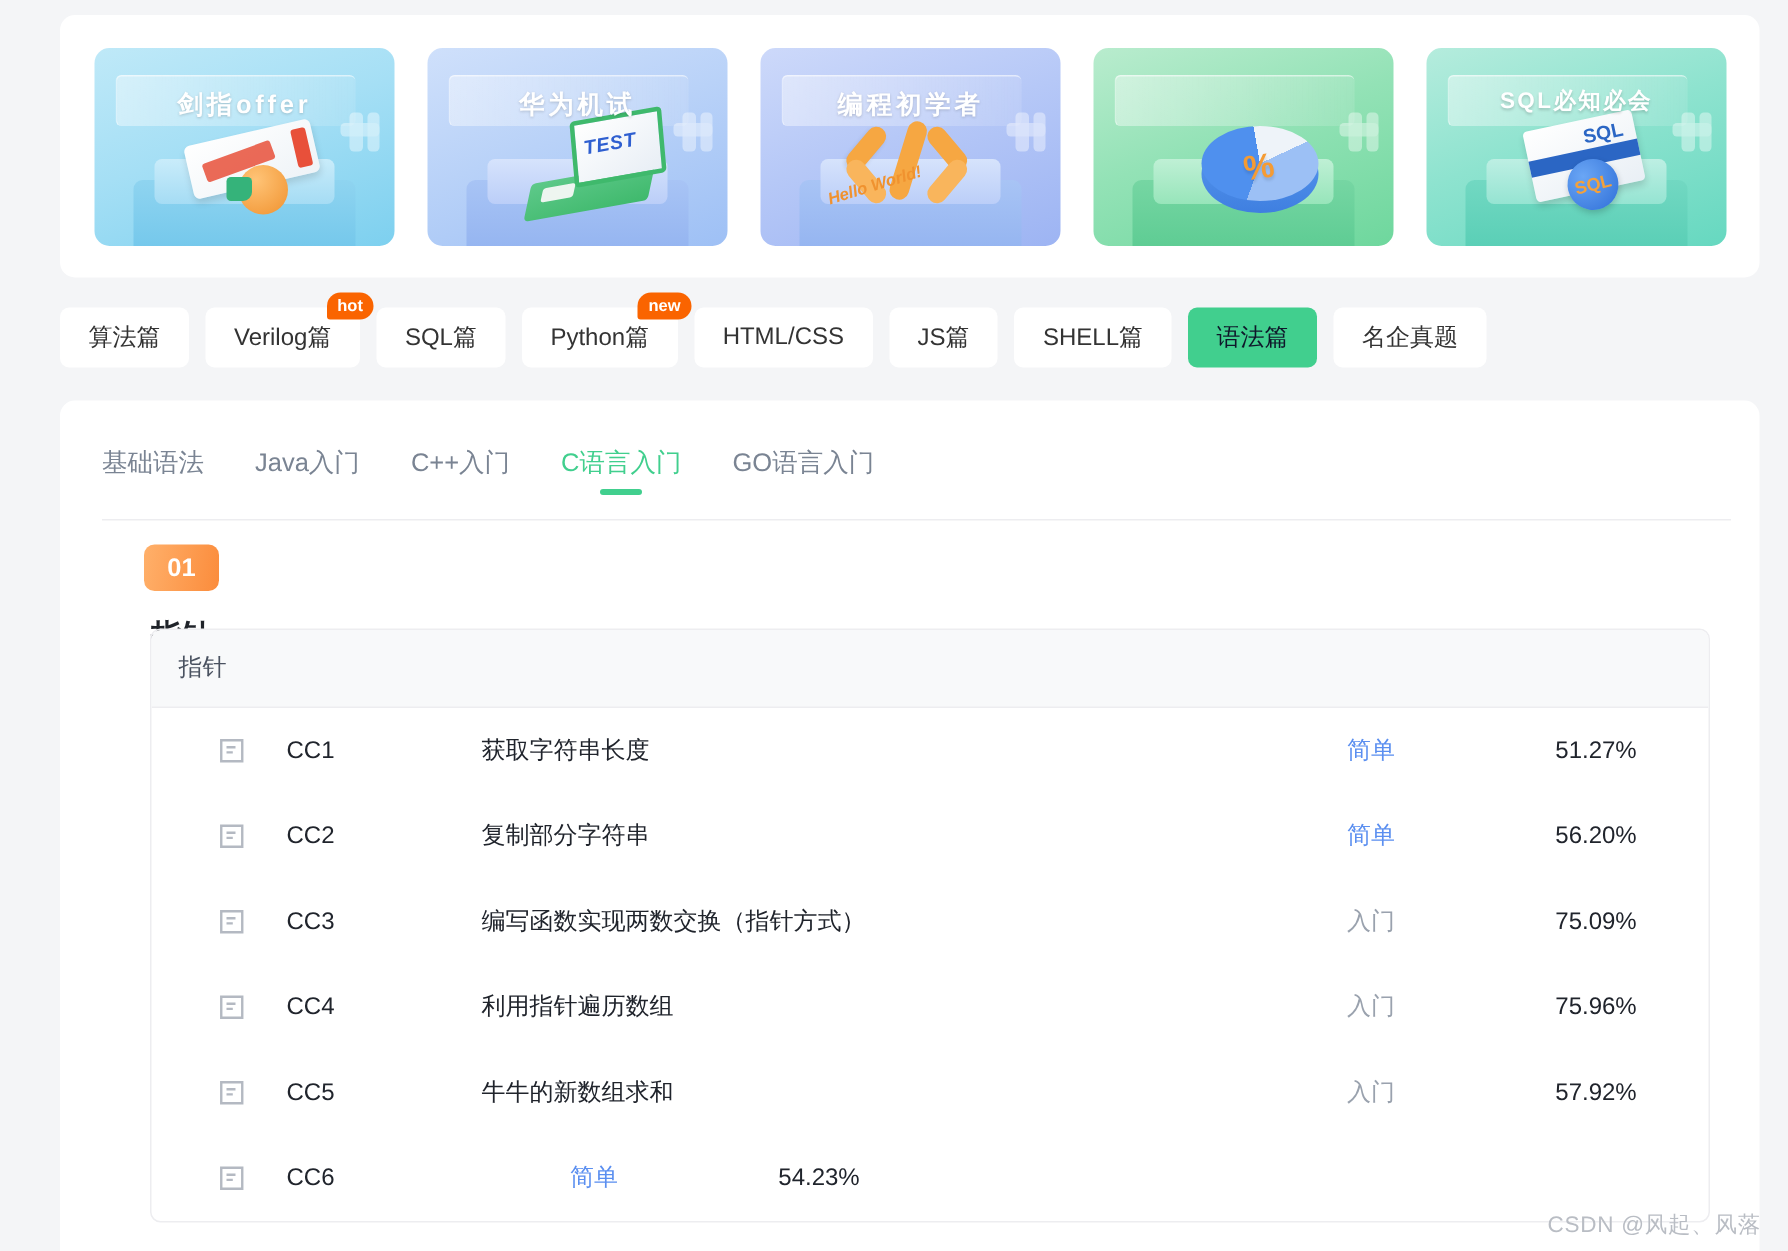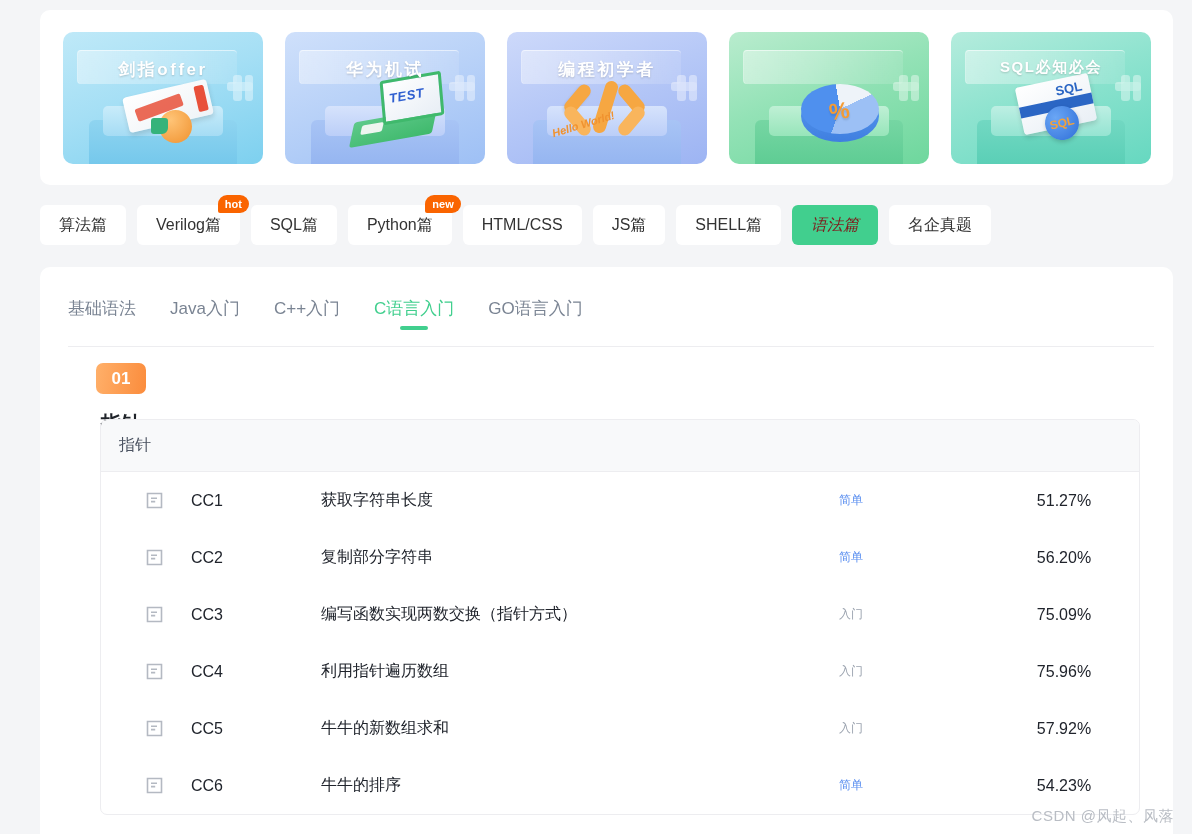--- a/index.html
+++ b/index.html
@@ -199,21 +199,21 @@
     background: #ffffff;
     border-radius: 6px;
     display: flex;
     align-items: center;
     justify-content: center;
     font-size: 16px;
     color: #333333;
     cursor: pointer;
     white-space: nowrap;
   }
-  .tab.active { background: #41cf8e; color: #7f1d1d; font-style: italic; }
+  .tab.active { background: #41cf8e; color: #0f172a; }
   .tag {
     position: absolute;
     top: -10px;
     right: -9px;
     height: 18px;
     padding: 0 7px;
     border-radius: 9px 9px 9px 2px;
     background: #fa6400;
     color: #ffffff;
     font-size: 11px;
@@ -322,21 +322,21 @@
     width: 220px;
     padding-left: 45px;
     display: flex;
     align-items: center;
     gap: 28px;
     font-size: 16px;
     color: #20242c;
   }
   .doc-icon { flex: 0 0 auto; display: block; }
   .c-title { flex: 1; font-size: 16px; color: #20242c; }
-  .c-diff  { width: 150px; text-align: left; font-size: 12px; }
+  .c-diff  { width: 150px; text-align: center; font-size: 16px; }
   .c-diff.easy  { color: #5b8ff0; }
   .c-diff.entry { color: #9aa2ae; }
   .c-rate  { width: 150px; text-align: center; font-size: 16px; color: #20242c; }
 
   .watermark {
     position: absolute;
     right: 18px;
     bottom: 8px;
     font-size: 15px;
     color: #b9bdc4;
@@ -542,21 +542,20 @@
     </div>
 
     <div class="trow">
       <div class="c-id">
         <svg class="doc-icon" width="17" height="17" viewBox="0 0 17 17">
           <path d="M1.5 1.5 H15.5 V15.5 H1.5 Z" fill="none" stroke="#b4b9c2" stroke-width="1.6"></path>
           <path d="M5 6.2 H11 M5 9.6 H9.2" stroke="#b4b9c2" stroke-width="1.6" fill="none"></path>
         </svg>
         <span>CC6</span>
       </div>
-      <div class="c-title">牛牛的排序</div>
       <div class="c-diff easy">简单</div>
       <div class="c-rate">54.23%</div>
     </div>
 
   </div>
 </div>
 
 <div class="watermark">CSDN @风起、风落</div>
 
 </body></html>

